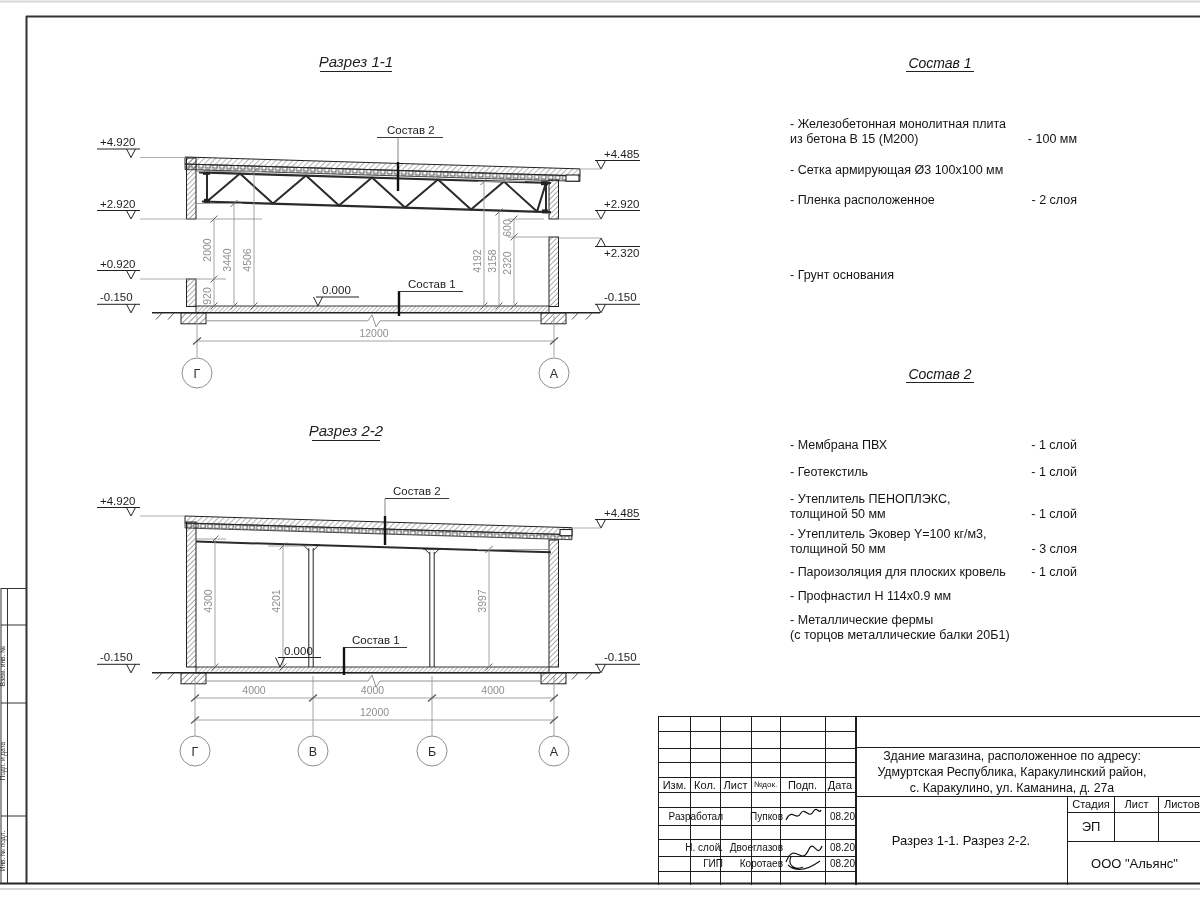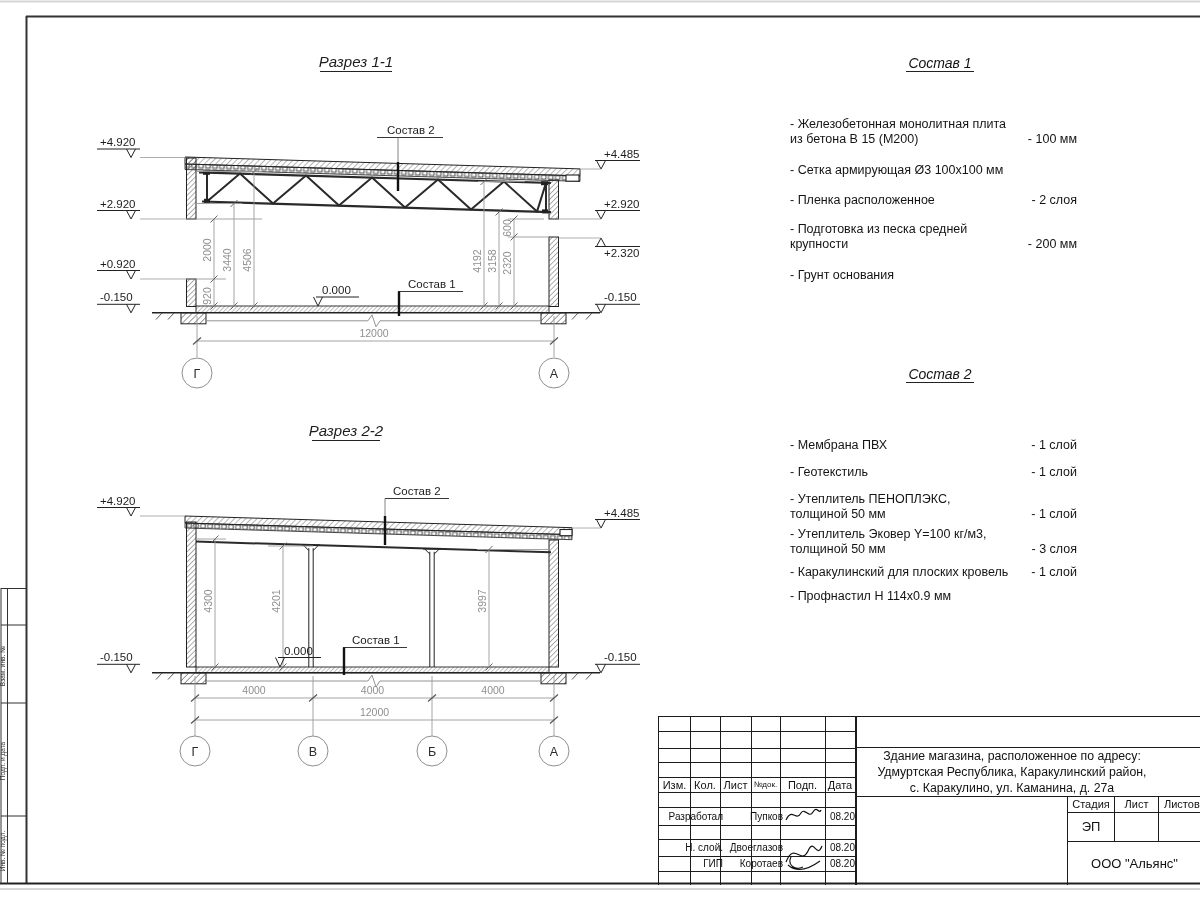--- a/index.html
+++ b/index.html
@@ -369,25 +369,20 @@
     <div class="comp-val">- 100 мм</div>
   </div>
   <div class="comp-item" style="top:163px">
     <div class="comp-name">- Сетка армирующая Ø3 100x100 мм</div>
     <div class="comp-val"></div>
   </div>
   <div class="comp-item" style="top:193px">
     <div class="comp-name">- Пленка расположенное</div>
     <div class="comp-val">-  2 слоя</div>
   </div>
-  <div class="comp-item" style="top:222px">
-    <div class="comp-name">- Подготовка из песка средней
-  крупности</div>
-    <div class="comp-val">- 200 мм</div>
-  </div>
   <div class="comp-item" style="top:268px">
     <div class="comp-name">- Грунт основания</div>
     <div class="comp-val"></div>
   </div>
 </div>
 
 <div class="complist" style="left:785px;top:0;height:660px">
   <div class="comp-title" style="top:366px"><span>Состав 2</span></div>
   <div class="comp-item" style="top:438px">
     <div class="comp-name">- Мембрана ПВХ</div>
@@ -401,25 +396,30 @@
     <div class="comp-name">- Утеплитель ПЕНОПЛЭКС,
   толщиной 50 мм</div>
     <div class="comp-val">- 1 слой</div>
   </div>
   <div class="comp-item" style="top:527px">
     <div class="comp-name">- Утеплитель Эковер Y=100 кг/м3,
   толщиной 50 мм</div>
     <div class="comp-val">- 3 слоя</div>
   </div>
   <div class="comp-item" style="top:565px">
-    <div class="comp-name">- Каракулинский для плоских кровель</div>
+    <div class="comp-name">- Пароизоляция для плоских кровель</div>
     <div class="comp-val">- 1 слой</div>
   </div>
   <div class="comp-item" style="top:589px">
     <div class="comp-name">- Профнастил Н 114x0.9 мм</div>
+    <div class="comp-val"></div>
+  </div>
+  <div class="comp-item" style="top:613px">
+    <div class="comp-name">- Металлические фермы
+  (с торцов металлические балки 20Б1)</div>
     <div class="comp-val"></div>
   </div>
 </div>
 
 <div id="tb">
 
   <div class="tbl" style="left:31px;top:0;width:1px;height:168px"></div>
   <div class="tbl" style="left:61px;top:0;width:1px;height:168px"></div>
   <div class="tbl" style="left:92px;top:0;width:1px;height:168px"></div>
   <div class="tbl" style="left:121px;top:0;width:1px;height:168px"></div>
@@ -498,20 +498,23 @@
     <path d="M3 15 C9 2, 13 17, 18 8 C22 2, 26 14, 30 7 S36 10, 38 5" stroke="#111" stroke-width="1.2" fill="none"></path>
   </svg>
   <svg class="abs" style="left:122px;top:120px" width="44" height="36">
     <path d="M5 25 C14 3, 20 31, 28 12 C33 2, 36 22, 41 9" stroke="#111" stroke-width="1.2" fill="none"></path>
     <path d="M7 28 C16 36, 28 32, 39 24 M10 20 C6 28, 14 34, 22 30" stroke="#111" stroke-width="1.1" fill="none"></path>
   </svg>
 
   <div class="tbc tb-addr" style="left:180px;top:30px;width:346px;height:49px"><span>Здание магазина, расположенное по адресу:
 Удмуртская Республика, Каракулинский район,
 с. Каракулино, ул. Каманина, д. 27а</span></div>
+  <div class="tbc tb-big" style="left:196px;top:79px;width:212px;height:89px">
+        <span>Разрез 1-1. Разрез 2-2.</span>
+      </div>
   <div class="tbc" style="left:409px;top:79px;width:46px;height:16px">
         <span>Стадия</span>
       </div>
   <div class="tbc" style="left:456px;top:79px;width:43px;height:16px">
         <span>Лист</span>
       </div>
   <div class="tbc" style="left:500px;top:79px;width:42px;height:16px;justify-content:flex-start;padding-left:5px">
         <span>Листов</span>
       </div>
   <div class="tbc tb-big" style="left:409px;top:95px;width:46px;height:29px">

